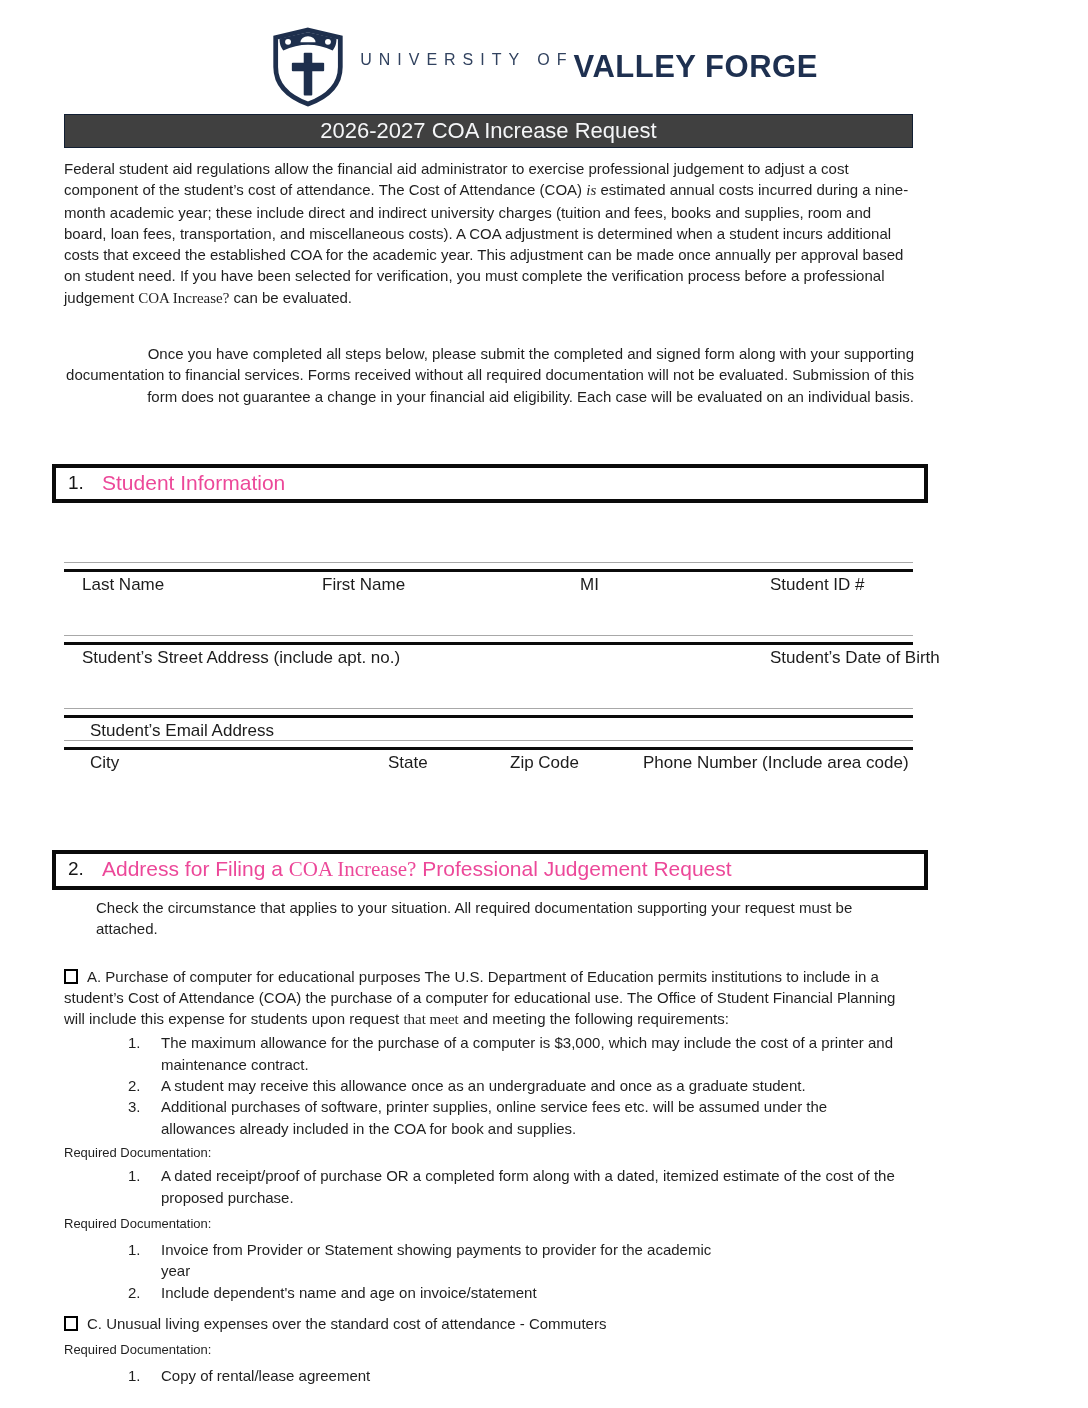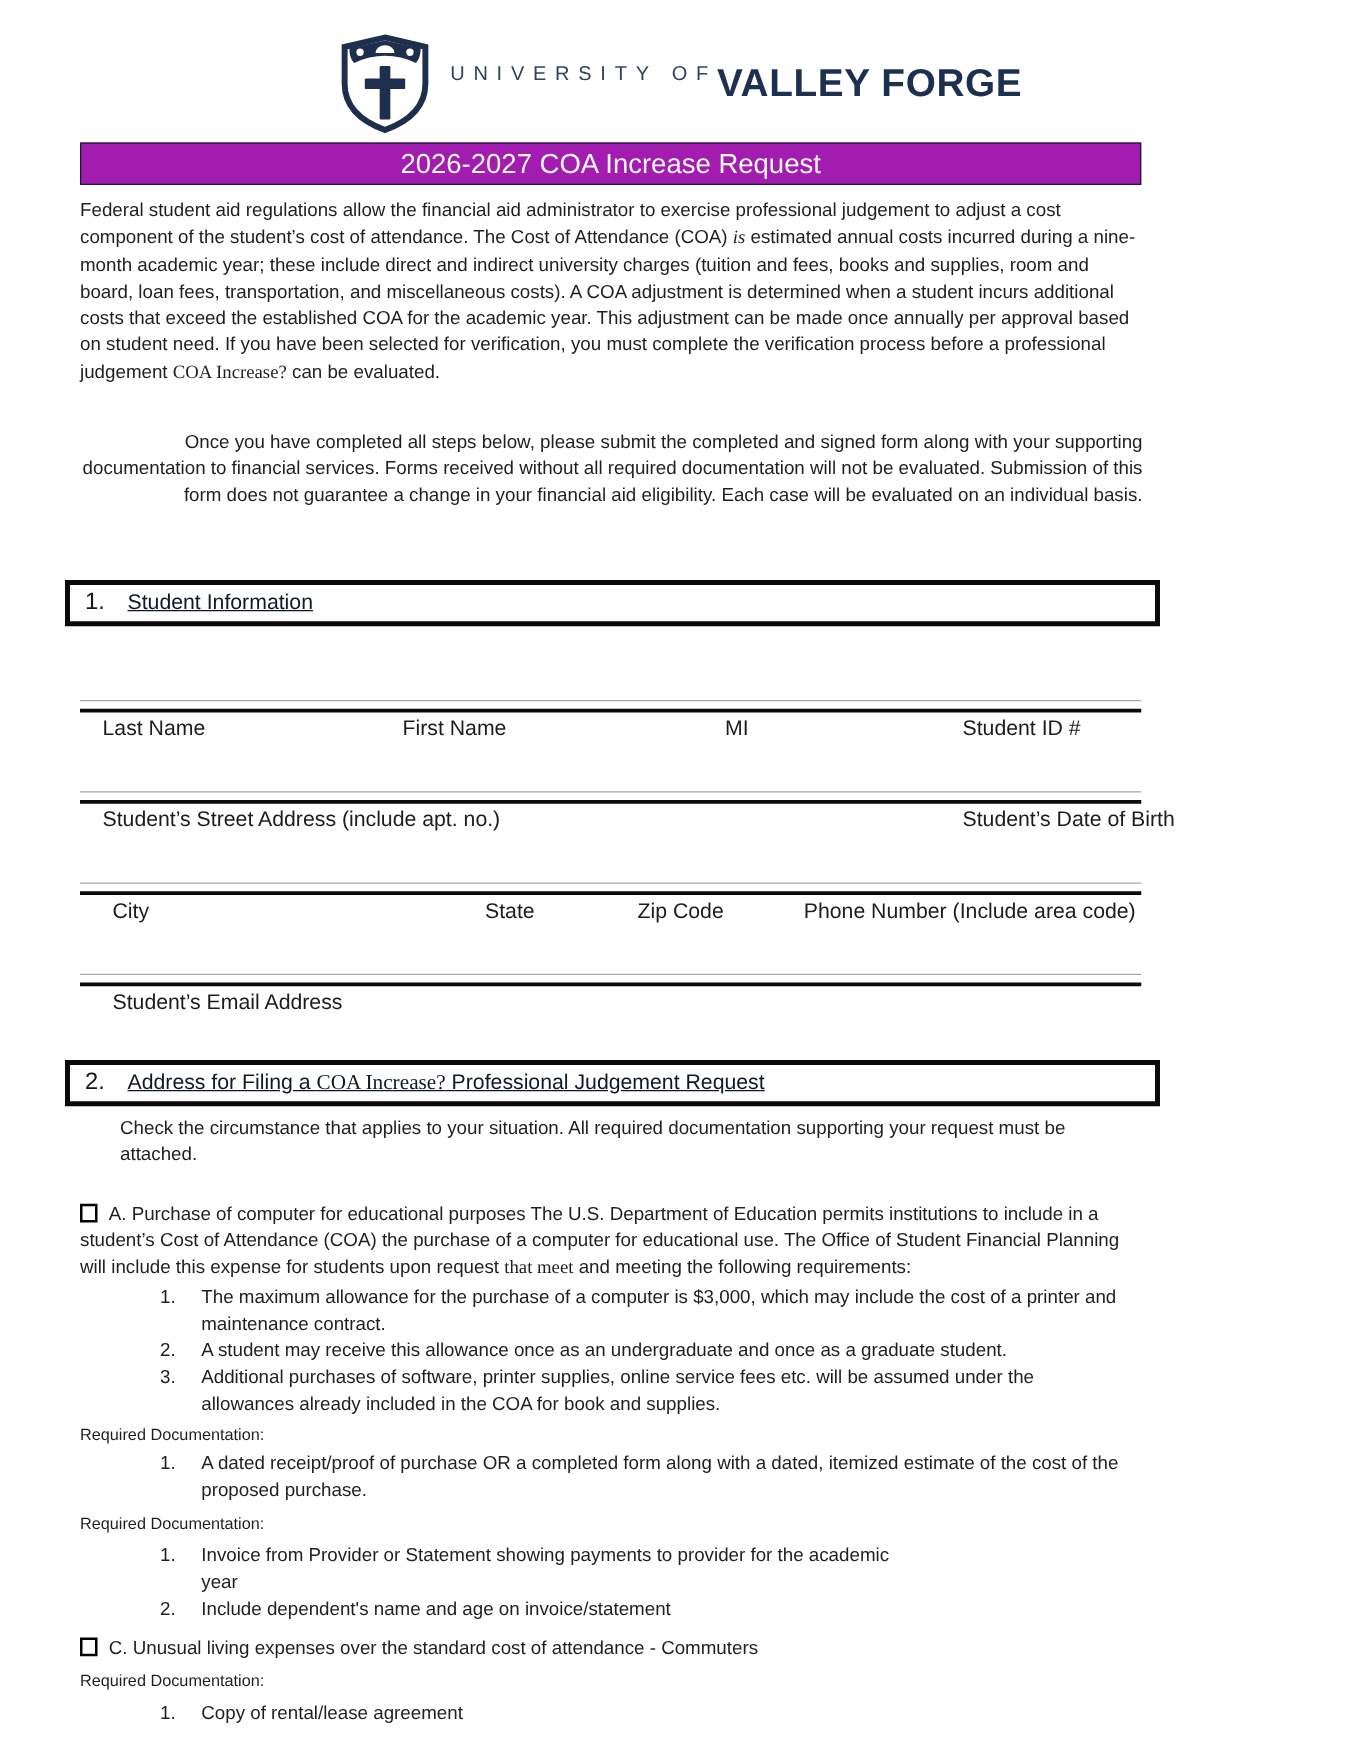--- a/index.html
+++ b/index.html
@@ -12,39 +12,39 @@
 
   
   .logo-row { display:flex; justify-content:center; align-items:center; gap:14px; height:82px; margin-bottom:6px; }
   .shield { width:76px; height:80px; }
   .wordmark { display:flex; flex-direction:row; justify-content:center; }
   .wm-top { font-size:16px; letter-spacing:7px; color:#31425f; line-height:20px; }
   .wm-bottom { font-size:31px; font-weight:700; letter-spacing:0.5px; color:#1e3050; line-height:34px; }
 
   
   .titlebar {
-    margin-left:64px; width:849px; height:34px; background:#a21caf; border:1px solid #121f33;
+    margin-left:64px; width:849px; height:34px; background:#404040; border:1px solid #121f33;
     display:flex; align-items:center; justify-content:center;
   }
   .titlebar span { color:#f5f6f8; font-size:22px; }
 
   
   .para { margin-left:64px; width:850px; font-size:15px; line-height:21.3px; color:#1f1f1f; }
   .p1 { margin-top:10px; }
   .p2 { margin-top:34px;text-align:right; }
   .serif { font-family:"Liberation Serif", serif; }
   .italic { font-style:italic; }
 
   
   .section-box {
     margin-left:52px; width:876px; border:4px solid #0a0a0a; background:#fff;
     padding:3px 10px 4px 12px; display:flex; align-items:center;
   }
   .section-box .num { font-size:19px; color:#161616; width:34px; }
-  .section-box .stitle { font-size:17px; color:#0f172a;text-decoration:underline; }
+  .section-box .stitle { font-size:21px; color:#ec4899; }
   .box1 { margin-top:57px; }
   .box2 { margin-top:37px; }
 
   
   .fields { margin-left:64px; width:849px; }
   .fieldrow { position:relative; }
   .writeline .thin { border-top:1px solid #a8a8a8; }
   .writeline .thick { border-top:3px solid #0b0b0b; margin-top:6px; }
   .labelrow { position:relative; height:19px; margin-top:3px; font-size:17px; color:#1c1c1c; }
   .labelrow span { position:absolute; top:0; white-space:nowrap; }
@@ -130,38 +130,38 @@
       </div>
       <div class="fr-gap"></div>
     </div>
 
     <div class="fieldrow">
       <div class="writeline">
           <div class="thin"></div>
           <div class="thick"></div>
         </div>
       <div class="labelrow">
+        <span class="l-26">Student’s Email Address</span>
+      </div>
+    </div>
+
+    <div class="fieldrow">
+      <div class="writeline">
+          <div class="thin"></div>
+          <div class="thick"></div>
+        </div>
+      <div class="labelrow">
         <span class="l-26">     </span>
         <span class="l-26">City</span>
         <span class="l-324">State</span>
         <span class="l-446">Zip Code</span>
         <span class="l-579">Phone Number (Include area code)</span>
       </div>
       <div class="fr-gap"></div>
     </div>
-
-    <div class="fieldrow">
-      <div class="writeline">
-          <div class="thin"></div>
-          <div class="thick"></div>
-        </div>
-      <div class="labelrow">
-        <span class="l-26">Student’s Email Address</span>
-      </div>
-    </div>
   </div>
 
   <div class="section-box box2">
     <span class="num">2.</span>
     <span class="stitle"><span>Address for Filing a </span><span class="serif">COA Increase?</span><span> Professional Judgement Request</span></span>
   </div>
 
   <p class="note">Check the circumstance that applies to your situation.  All required documentation supporting your request must be attached.</p>
 
   <p class="option"><span class="cb"></span><span>A. Purchase of computer for educational purposes The U.S. Department of Education permits institutions to include in a student’s Cost of Attendance (COA) the purchase of a computer for educational use.  The Office of Student Financial Planning will include this expense for students upon request </span><span class="serif">that meet</span><span> and meeting the following requirements:</span></p>

